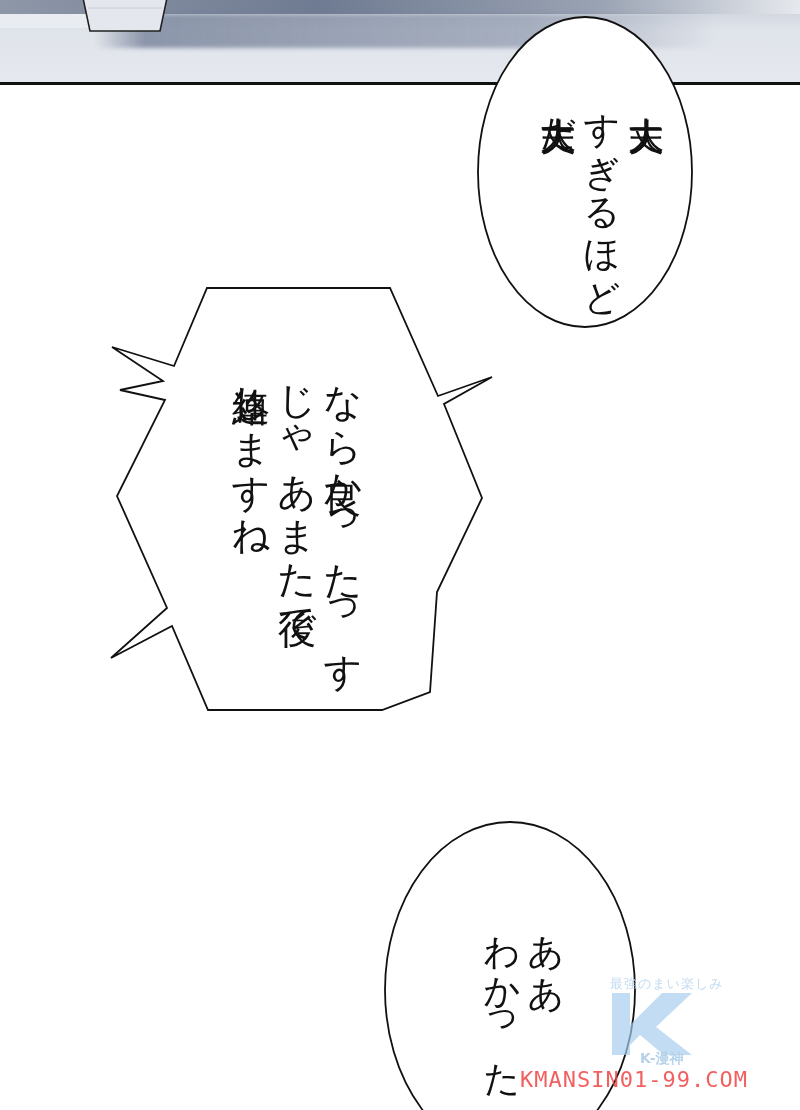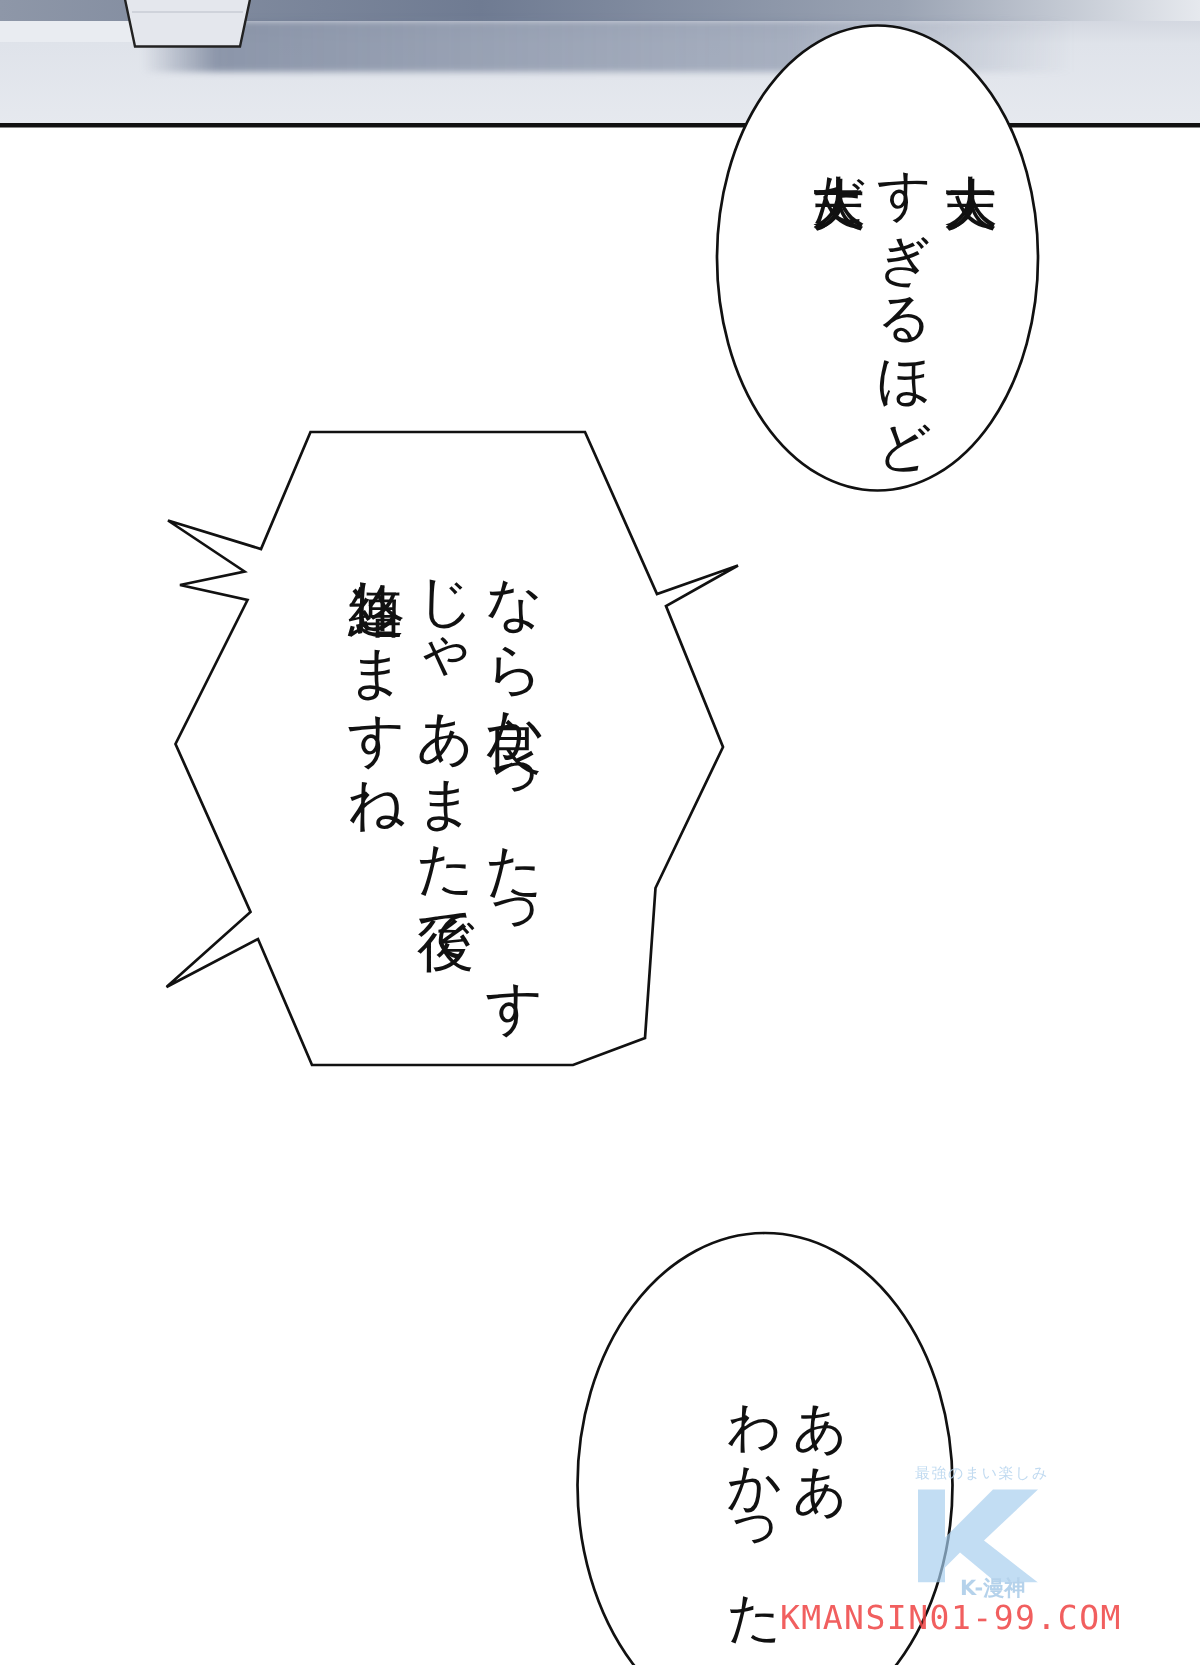--- a/index.html
+++ b/index.html
@@ -19,21 +19,21 @@
     svg.bubbles { position: absolute; left: 0; top: 0; }
 
     .vtext { position: absolute; writing-mode: vertical-rl; text-orientation: upright;
       font-family: "DejaVu Sans", sans-serif; color: #111; letter-spacing: 1px; white-space: pre; }
 
     .b1 { left: 536px; top: 88px; font-size: 36px; line-height: 44px; }
     .b2 { left: 228px; top: 358px; font-size: 38px; line-height: 46px; }
     .b3 { left: 480px; top: 910px; font-size: 36px; line-height: 44px; }
 
     .watermark { position: absolute; left: 600px; top: 975px; width: 200px; height: 135px; color: #9ec7ea; opacity: 0.85; }
-    .watermark .tag { position: absolute; left: 10px; top: 0; font-size: 10px; color: #b6d4ee; letter-spacing: 1px; }
+    .watermark .tag { position: absolute; left: 10px; top: 0; font-size: 13px; color: #b6d4ee; letter-spacing: 1px; }
     .watermark .logo { position: absolute; left: 12px; top: 10px; }
     .watermark .sub { position: absolute; left: 40px; top: 75px; font-size: 14px; color: #a9cbe8; font-weight: bold; }
     .watermark .site { position: absolute; left: -80px; top: 92px; width: 280px; font-size: 22px; font-weight: normal;
       color: #ef4444; letter-spacing: 1px; font-family: "DejaVu Sans Mono", monospace; }
   </style>
 </head>
 <body>
 
 <div class="top-panel">
   <div class="band"></div>

